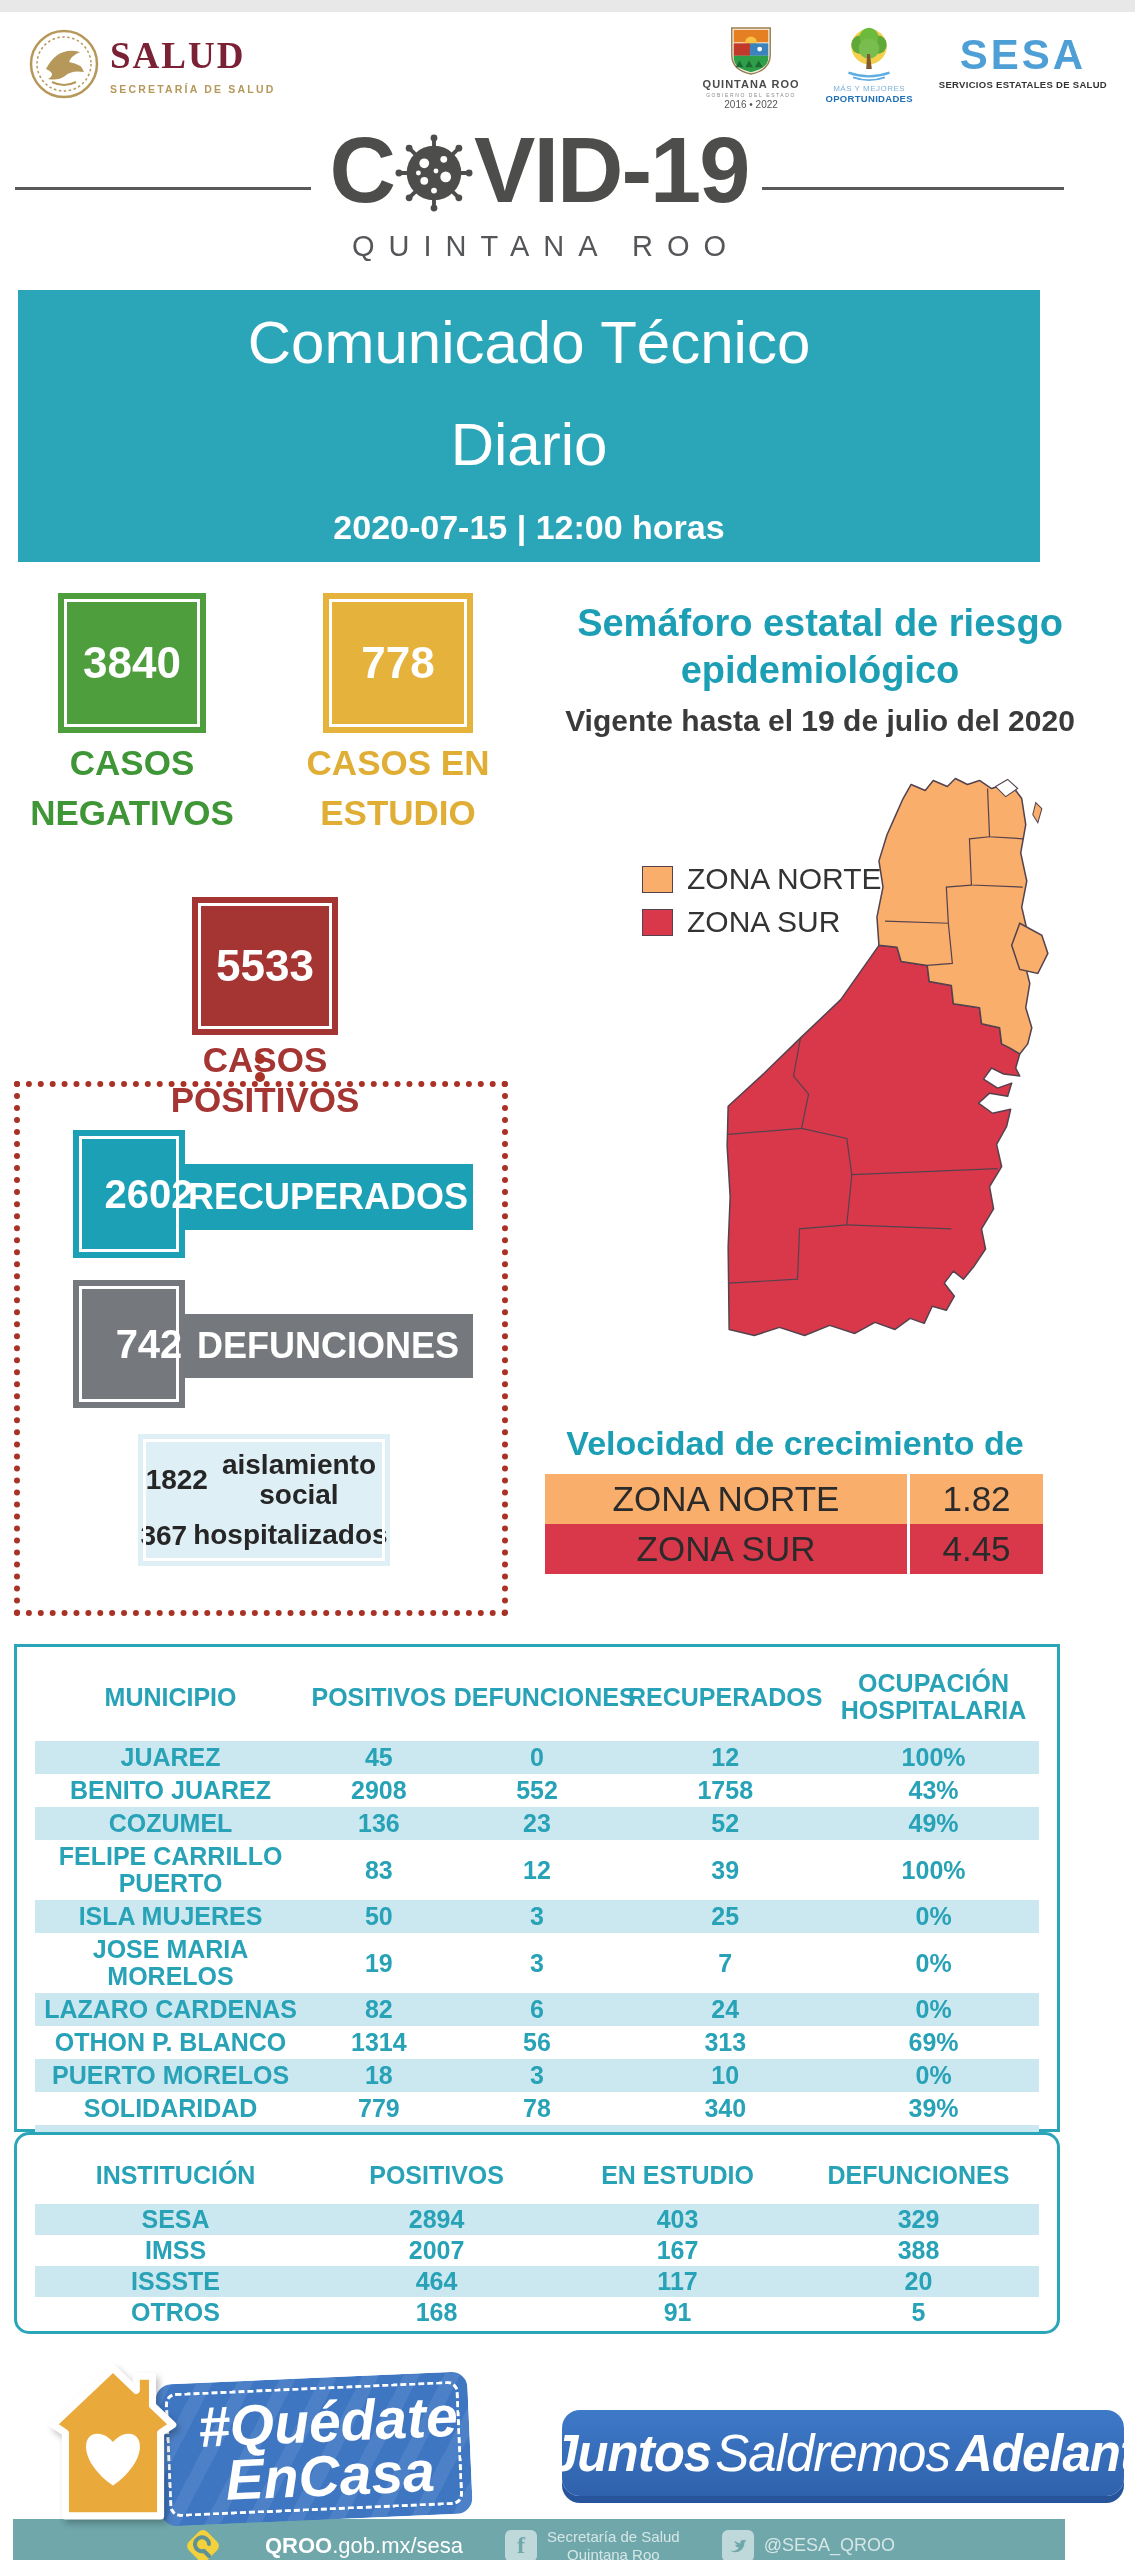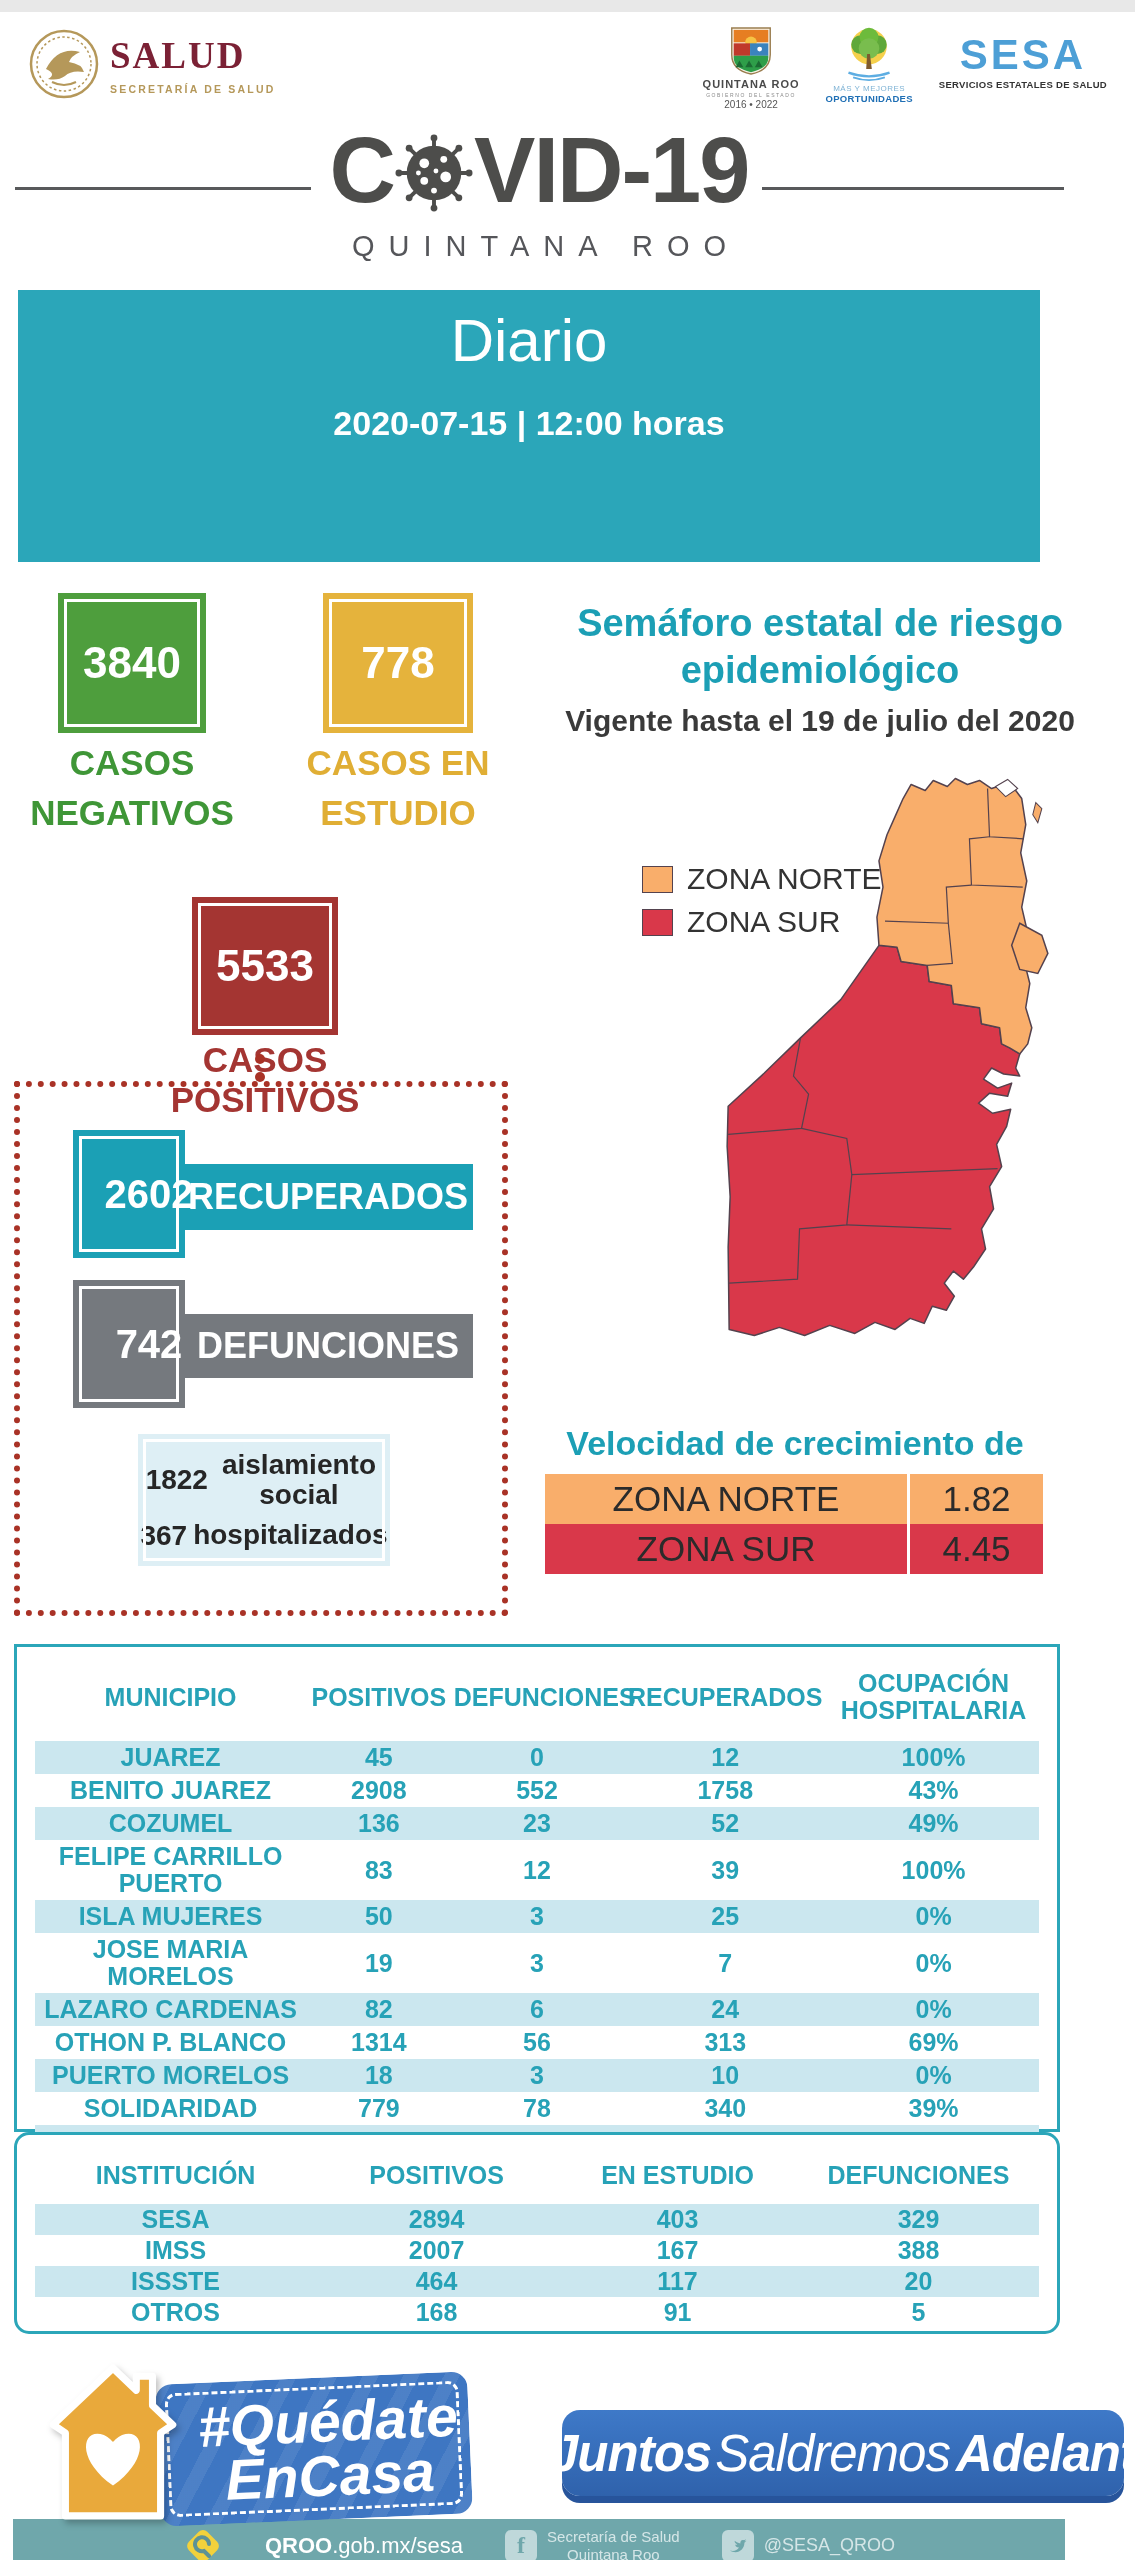--- a/index.html
+++ b/index.html
@@ -222,20 +222,21 @@
             <circle cx="42" cy="38" r="2.5"></circle>
             <circle cx="24" cy="40" r="2.5"></circle>
         </g>
       </svg>
       <span class="covid-txt">VID-19</span>
     </div>
     <div class="covid-sub">QUINTANA ROO</div>
   </div>
 
   <div class="abs banner">
+    <div class="l l1">Comunicado Técnico</div>
     <div class="l">Diario</div>
     <div class="dt">2020-07-15 | 12:00 horas</div>
   </div>
 
   <div class="statbox sb-green">
     <span class="num">3840</span>
   </div>
   <div class="abs statlabel sl-green">
     <div>CASOS</div>
     <div>NEGATIVOS</div>

